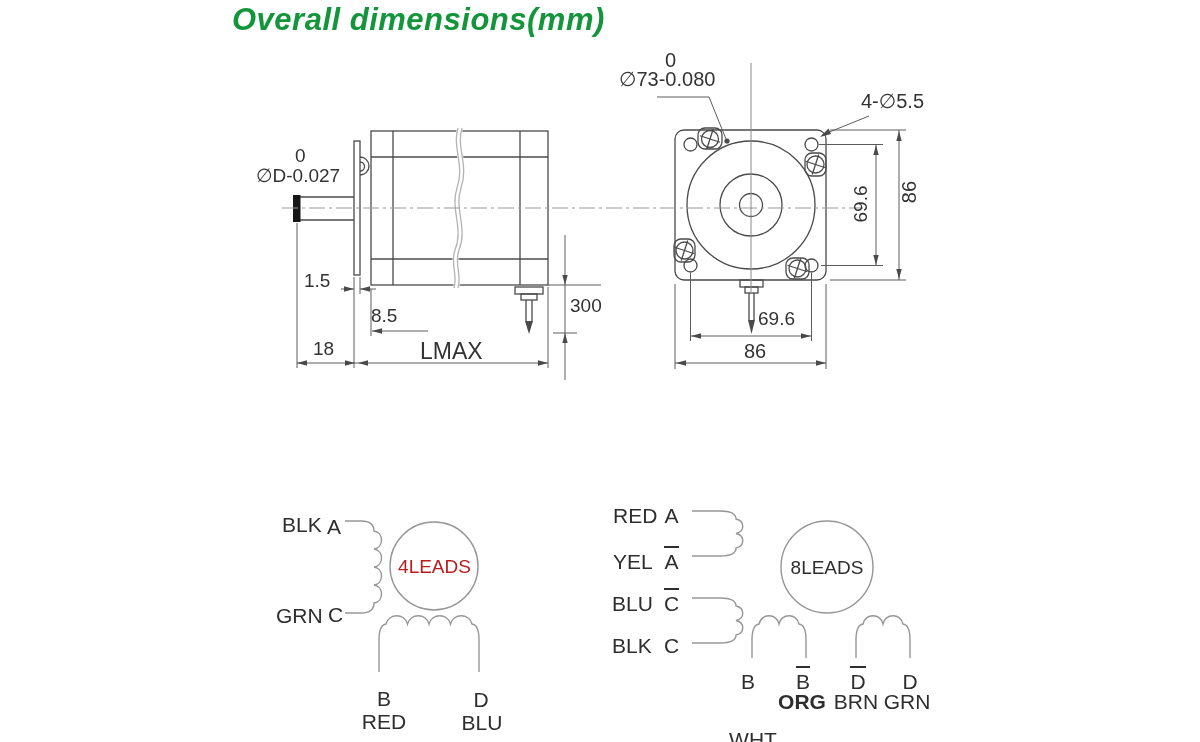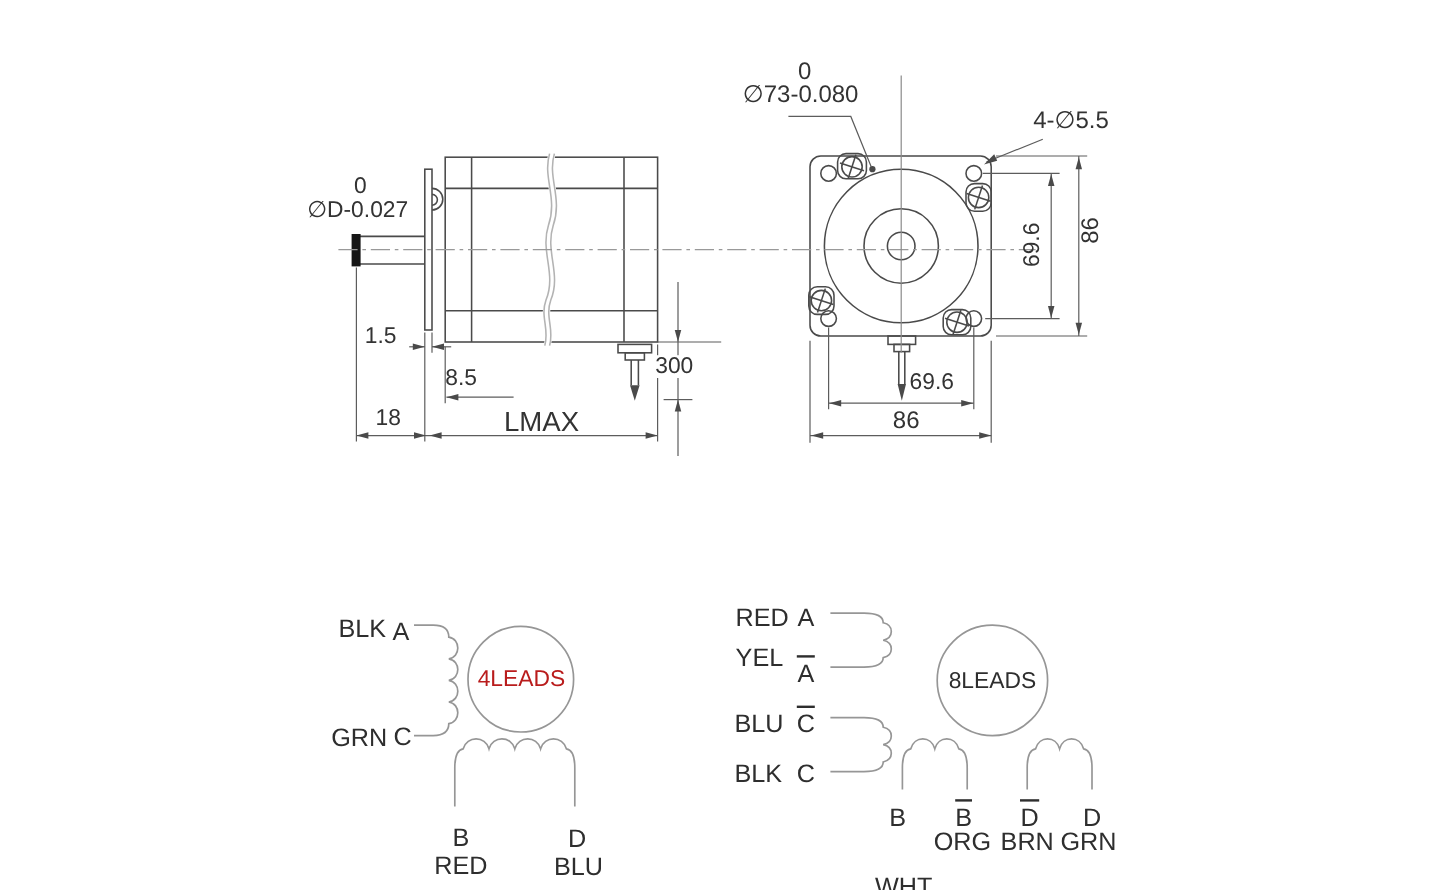--- a/index.html
+++ b/index.html
@@ -194,28 +194,29 @@
       <circle cx="827" cy="567" r="46"></circle>
       <path d="M752 658 V640 Q752 625 759 624
                c3 -11 17 -11 20 0 c3 -11 17 -11 20 0
                Q806 625 806 640 V658"></path>
       <path d="M856 658 V640 Q856 625 863 624
                c3 -11 17 -11 20 0 c3 -11 17 -11 20 0
                Q910 625 910 640 V658"></path>
     </g>
   </svg>
 
+  <div class="title" style="left:232px;top:4px;">Overall dimensions(mm)</div>
 
   <div class="lbl" style="left:295px;top:146px;">0</div>
   <div class="lbl" style="left:256px;top:166px;">∅D-0.027</div>
   <div class="lbl" style="left:304px;top:271px;font-size:19px;">1.5</div>
   <div class="lbl" style="left:371px;top:306px;">8.5</div>
   <div class="lbl" style="left:313px;top:339px;">18</div>
   <div class="lbl" style="left:420px;top:340px;font-size:23px;">LMAX</div>
-  <div class="lbl wbg" style="left:544px;top:296px;">300</div>
+  <div class="lbl wbg" style="left:568px;top:296px;">300</div>
 
   <div class="lbl" style="left:665px;top:50px;font-size:20px;">0</div>
   <div class="lbl" style="left:619px;top:69px;font-size:20px;">∅73-0.080</div>
   <div class="lbl" style="left:861px;top:91px;font-size:20px;">4-∅5.5</div>
   <div class="lbl ctr rot" style="left:838px;top:182px;width:44px;height:44px;">69.6</div>
   <div class="lbl ctr rot" style="left:887px;top:170px;width:44px;height:44px;font-size:20px;">86</div>
   <div class="lbl wbg" style="left:756px;top:309px;">69.6</div>
   <div class="lbl" style="left:744px;top:341px;font-size:20px;">86</div>
 
   <div class="lbl cn" style="left:282px;top:514px;">BLK</div>
@@ -223,37 +224,37 @@
   <div class="lbl cn" style="left:276px;top:605px;">GRN</div>
   <div class="lbl cn" style="left:328px;top:604px;">C</div>
   <div class="lbl ctr" style="left:392px;top:557px;width:85px;font-size:19px;color:#b91c1c;">4LEADS</div>
   <div class="lbl cn ctr" style="left:374px;top:688px;width:20px;">B</div>
   <div class="lbl cn ctr" style="left:363px;top:711px;width:42px;">RED</div>
   <div class="lbl cn ctr" style="left:471px;top:689px;width:20px;">D</div>
   <div class="lbl cn ctr" style="left:461px;top:712px;width:42px;">BLU</div>
 
   <div class="lbl cn" style="left:613px;top:505px;">RED</div>
   <div class="lbl cn ctr" style="left:663px;top:505px;width:17px;">A</div>
-  <div class="lbl cn" style="left:613px;top:538px;">YEL</div>
+  <div class="lbl cn" style="left:613px;top:551px;">YEL</div>
   <div class="lbl cn ctr" style="left:663px;top:551px;width:17px;">
       <span class="bar-top">A</span>
     </div>
   <div class="lbl cn" style="left:612px;top:593px;">BLU</div>
   <div class="lbl cn ctr" style="left:663px;top:593px;width:17px;">
       <span class="bar-top">C</span>
     </div>
   <div class="lbl cn" style="left:612px;top:635px;">BLK</div>
   <div class="lbl cn ctr" style="left:663px;top:635px;width:17px;">C</div>
   <div class="lbl ctr" style="left:785px;top:558px;width:84px;font-size:19px;color:#2e2e2e;">8LEADS</div>
   <div class="lbl cn ctr" style="left:738px;top:671px;width:20px;">B</div>
   <div class="lbl cn ctr" style="left:793px;top:671px;width:20px;">
       <span class="bar-top">B</span>
     </div>
   <div class="lbl cn ctr" style="left:848px;top:671px;width:20px;">
       <span class="bar-top">D</span>
     </div>
   <div class="lbl cn ctr" style="left:900px;top:671px;width:20px;">D</div>
   <div class="lbl cn ctr" style="left:729px;top:729px;width:48px;">WHT</div>
-  <div class="lbl cn ctr" style="left:778px;top:691px;width:48px;">ORG</div>
+  <div class="lbl cn ctr" style="left:778px;top:691px;width:48px;font-weight:bold;">ORG</div>
   <div class="lbl cn ctr" style="left:832px;top:691px;width:48px;">BRN</div>
   <div class="lbl cn ctr" style="left:883px;top:691px;width:48px;">GRN</div>
 
 </div>
 
 </body></html>

